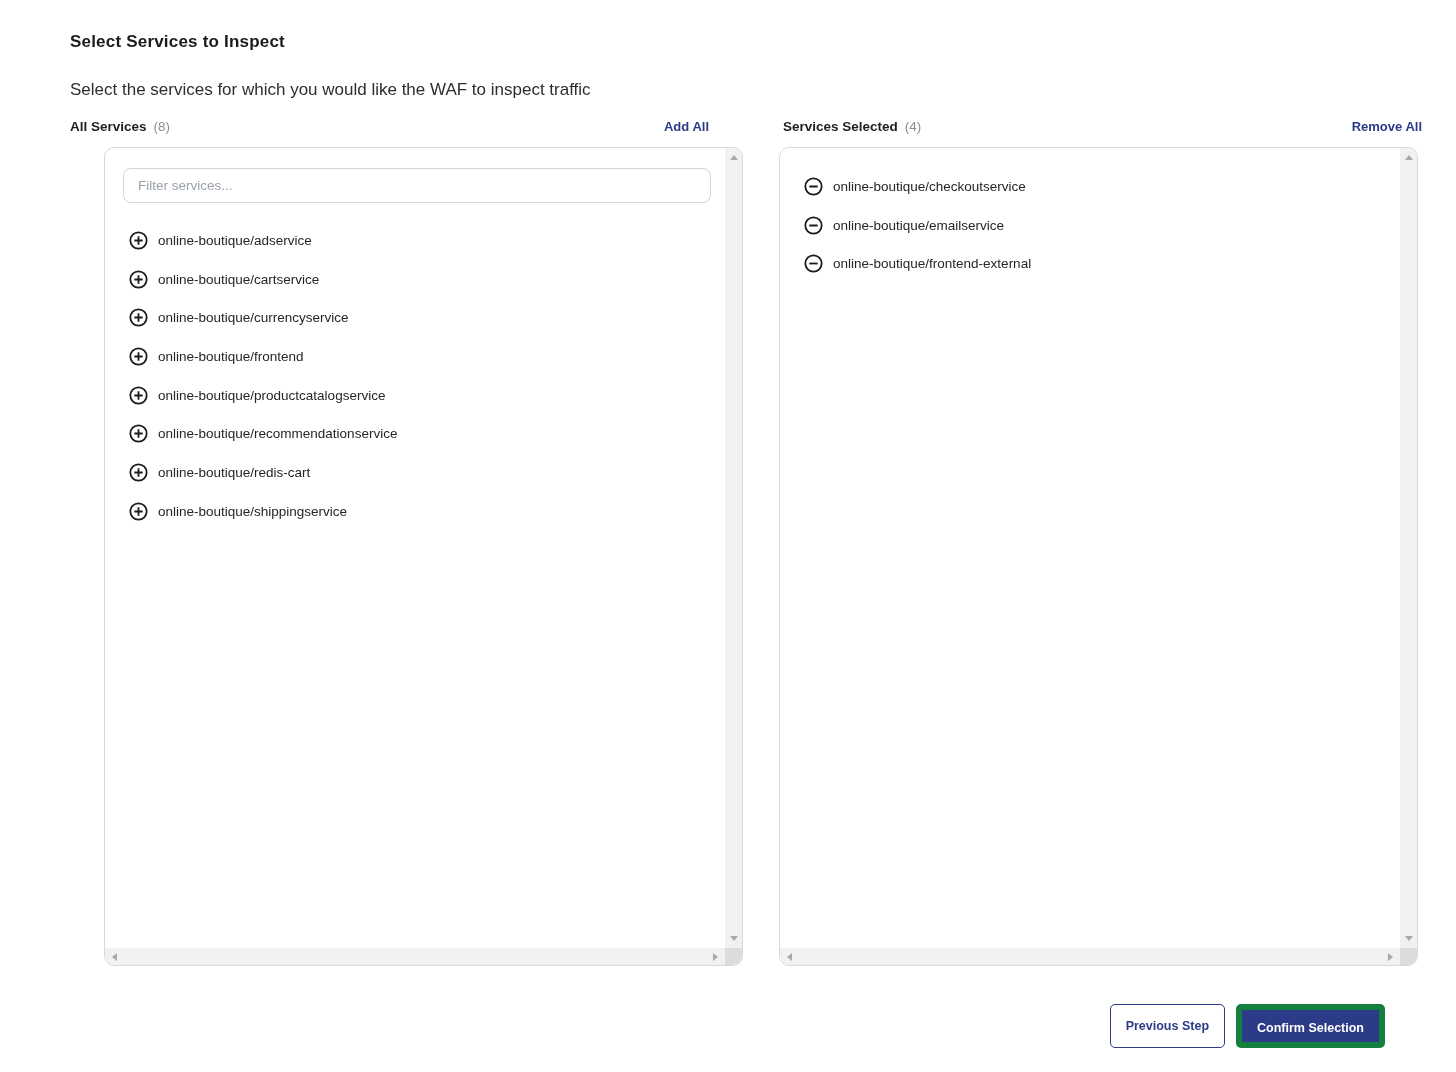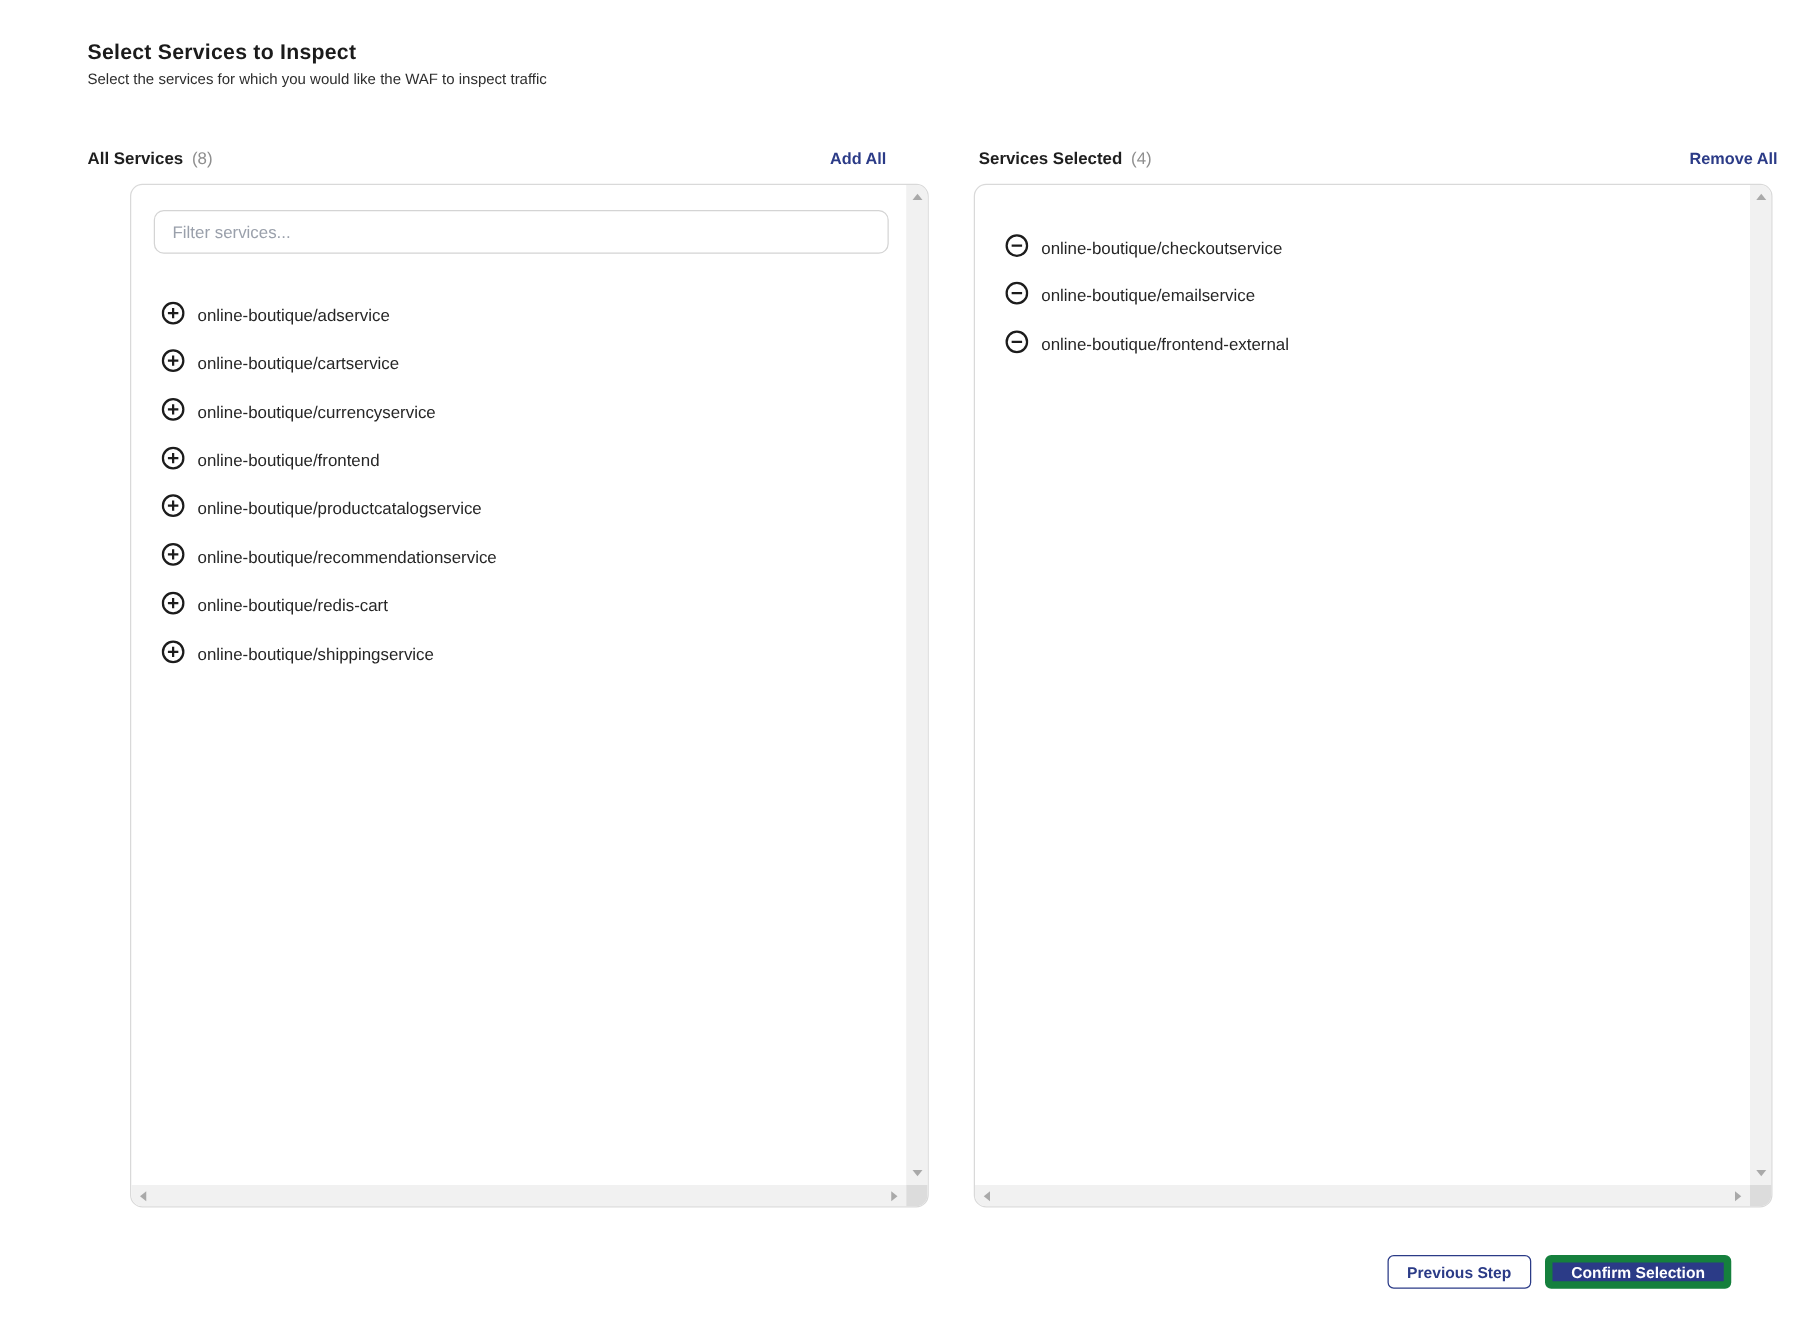--- a/index.html
+++ b/index.html
@@ -2,21 +2,21 @@
 <html><head>
 <meta charset="utf-8">
 <style>
   * { margin:0; padding:0; box-sizing:border-box; }
   html,body { width:1456px; height:1072px; background:#ffffff;
     font-family:"Liberation Sans","DejaVu Sans",sans-serif; }
   .page { position:relative; width:1456px; height:1072px; overflow:hidden; }
 
   .page-title { position:absolute; left:70px; top:32px; font-size:17px;
     font-weight:800; color:#1b1b1b; letter-spacing:.2px; }
-  .page-subtitle { position:absolute; left:70px; top:56px; font-size:12px;
+  .page-subtitle { position:absolute; left:70px; top:80px; font-size:17px;
     color:#2e2e2e; }
 
   .col-header { position:absolute; top:119px; width:639px; display:flex;
     align-items:baseline; }
   .col-header.left { left:70px; }
   .col-header.right { left:752px;margin-left:31px; }
   .col-label { font-size:13.5px; font-weight:800; color:#1f1f1f; }
   .col-count { font-size:13.5px; color:#8f8f8f; margin-left:7px; }
   .col-action { margin-left:auto; font-size:13px; font-weight:700;
     color:#2b3b87; cursor:pointer; text-decoration:none; }
@@ -29,21 +29,21 @@
 
   .filter-input { position:absolute; left:18px; top:20px; width:588px;
     height:35px; border:1px solid #d4d4d4; border-radius:8px;
     font-size:13.5px; color:#333; padding:0 14px; outline:none;
     font-family:inherit; }
   .filter-input::placeholder { color:#9aa0ab; }
 
   ul.svc-list { position:absolute; left:0; right:17px; list-style:none; }
   .panel.left ul.svc-list { top:73px; }
   .panel.right ul.svc-list { top:19px; }
-  li.svc-item { height:38.7px; display:flex; align-items:flex-end;
+  li.svc-item { height:38.7px; display:flex; align-items:center;
     padding-left:24px; cursor:pointer; }
   .svc-icon { width:19px; height:19px; flex:0 0 19px; display:block; }
   .svc-label { margin-left:10px; font-size:13.5px; color:#262626; }
 
   
   .vscroll { position:absolute; top:0; right:0; bottom:17px; width:17px;
     background:#f1f1f1; display:flex; flex-direction:column;
     justify-content:space-between; align-items:center; padding:7px 0; }
   .hscroll { position:absolute; left:0; right:17px; bottom:0; height:17px;
     background:#f1f1f1; display:flex; justify-content:space-between;
@@ -51,22 +51,22 @@
   .scroll-corner { position:absolute; right:0; bottom:0; width:17px;
     height:17px; background:#dcdcdc; }
   .arr { width:0; height:0; }
   .arr-up   { border-left:4px solid transparent; border-right:4px solid transparent; border-bottom:5px solid #a9a9a9; }
   .arr-down { border-left:4px solid transparent; border-right:4px solid transparent; border-top:5px solid #a9a9a9; }
   .arr-left { border-top:4px solid transparent; border-bottom:4px solid transparent; border-right:5px solid #a9a9a9; }
   .arr-right{ border-top:4px solid transparent; border-bottom:4px solid transparent; border-left:5px solid #a9a9a9; }
 
   .footer { position:absolute; top:1004px; right:71px; display:flex;
     gap:11px; }
-  .btn { height:27px; border-radius:5px; font-size:12.5px; font-weight:600;
-    font-family:inherit; padding:0 15px; cursor:pointer; }
+  .btn { height:44px; border-radius:5px; font-size:12.5px; font-weight:600;
+    font-family:inherit; padding:11px 15px; cursor:pointer; }
   .btn-outline { background:#ffffff; border:1px solid #2b3b87; color:#2b3b87; }
   .btn-filled  { background:#2b3b87; border:6px solid #15803d; color:#ffffff; }
 </style>
 </head>
 <body>
 
 <div class="page">
 
   <h1 class="page-title">Select Services to Inspect</h1>
   <p class="page-subtitle">Select the services for which you would like the WAF to inspect traffic</p>

